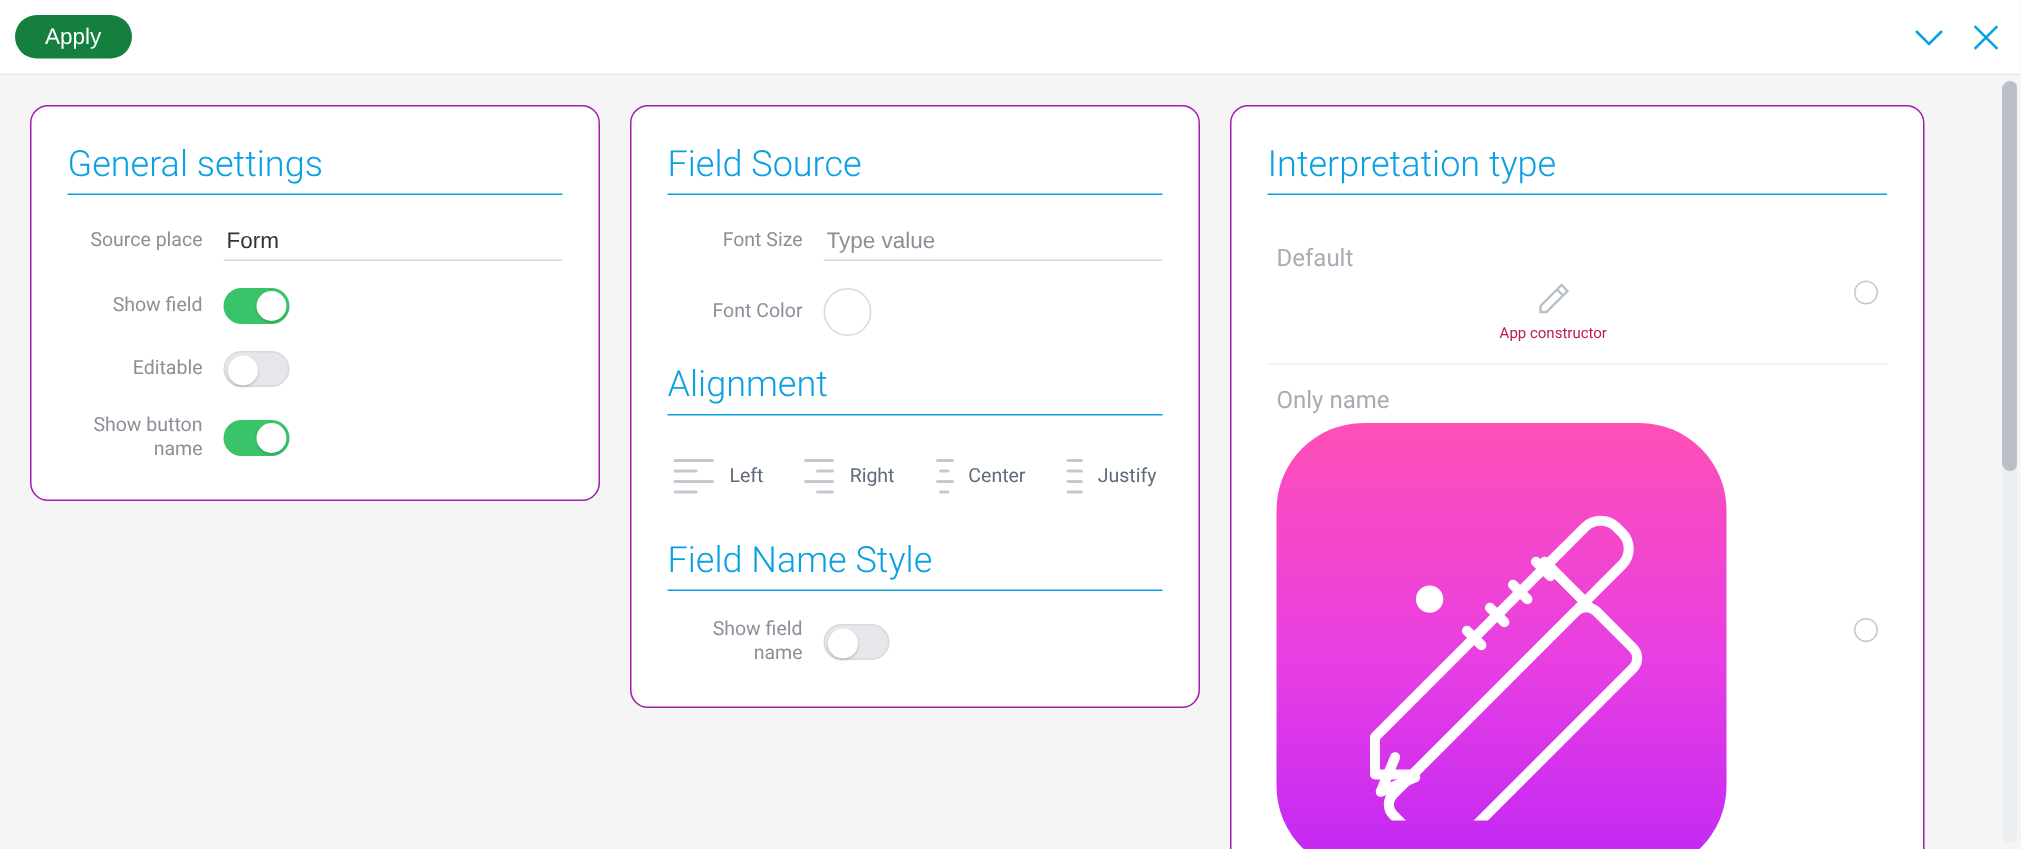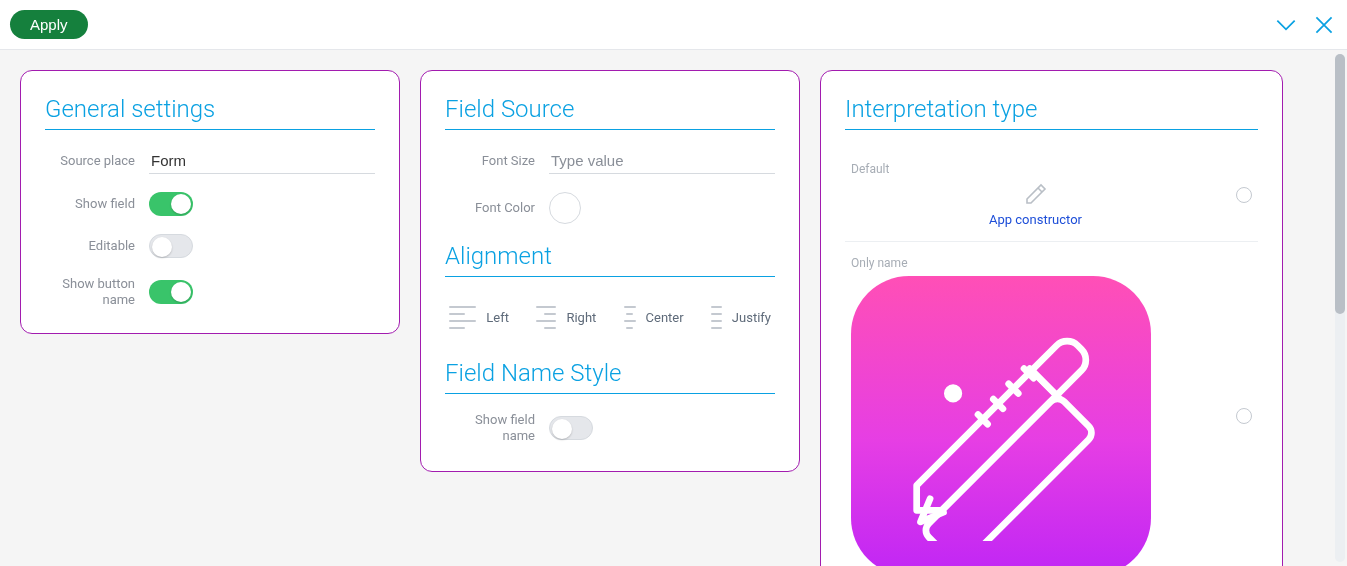--- a/index.html
+++ b/index.html
@@ -35,22 +35,22 @@
   .color-swatch { width: 32px; height: 32px; border: 1px solid #d6dadf; border-radius: 50%; background: #fff; cursor: pointer; }
 
   .align-grid { display: flex; justify-content: space-between; padding: 6px 4px 0; }
   .align-item { display: flex; flex-direction: row; align-items: center; gap: 10px; cursor: pointer; color: #5f6b7a; font-size: 13px; width: 60px; }
   .align-icon { width: 44px; height: 32px; display: flex; flex-direction: column; justify-content: center; gap: 5px; }
   .align-icon span { display: block; height: 2px; background: #c4c9d0; border-radius: 1px; }
 
   .interp-card { padding-bottom: 10px; }
   .interp-row { display: flex; align-items: center; border-bottom: 1px solid #eceff2; padding: 14px 6px; gap: 16px; }
   .interp-body { flex: 1; display: flex; flex-direction: column; align-items: flex-start; }
-  .interp-caption { color: #a7adb5; font-size: 12px; margin-bottom: 6px; }
-  .interp-label { color: #1d4ed8; font-size: 13px; margin-top: 6px; }
+  .interp-caption { color: #a7adb5; font-size: 16px; margin-bottom: 6px; }
+  .interp-label { color: #be185d; font-size: 10px; margin-top: 6px; }
   .radio { width: 16px; height: 16px; border: 1.5px solid #c4c9d0; border-radius: 50%; cursor: pointer; flex: 0 0 auto; }
 
   .mini-icon { width: 24px; height: 24px; }
   .big-tile { width: 300px; height: 300px; border-radius: 58px; background: linear-gradient(180deg,#ff4fb6 0%, #e63ee4 55%, #c026f5 100%); display:flex; align-items:center; justify-content:center; }
   .big-tile svg { width: 230px; height: 230px; }
 
   
   .scrollbar-track { position: absolute; right: 2px; top: 54px; bottom: 4px; width: 10px; background: #eceff2; border-radius: 5px; }
   .scrollbar-thumb { position: absolute; right: 2px; top: 54px; width: 10px; height: 260px; background: #b9bfc6; border-radius: 5px; cursor: pointer; }
 </style>

